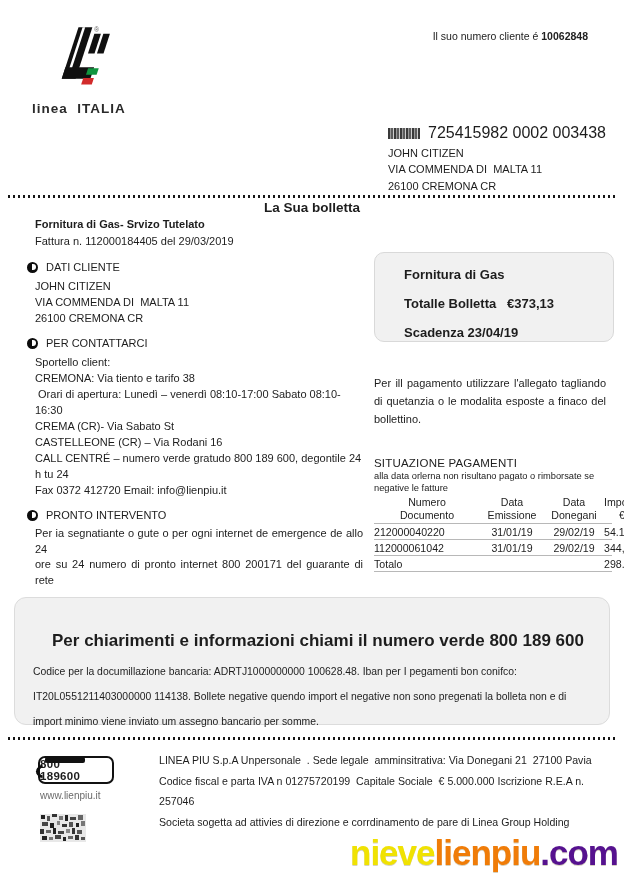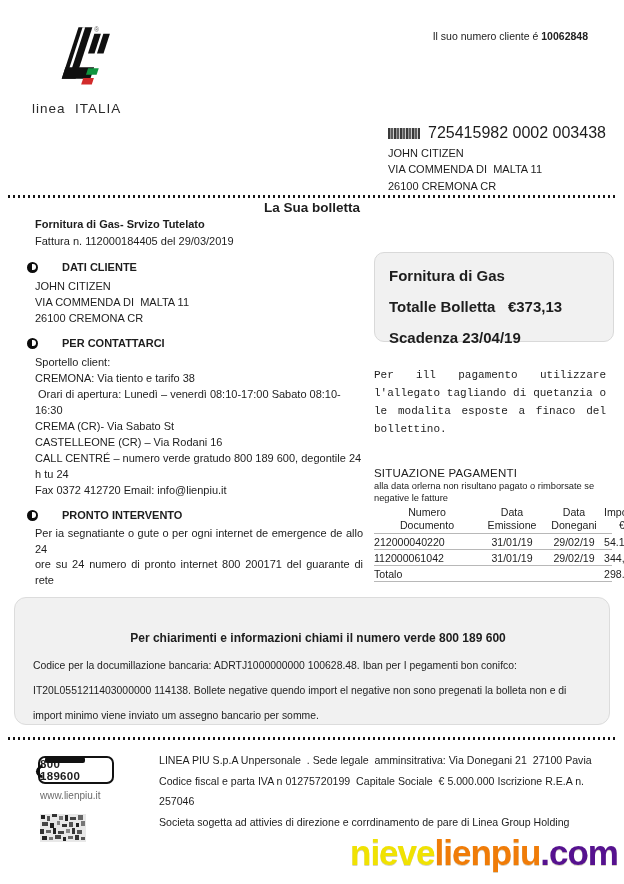--- a/index.html
+++ b/index.html
@@ -9,64 +9,64 @@
   .abs { position:absolute; }
   .pre { white-space:pre-wrap; }
   .bold { font-weight:bold; }
 
   
   .dotline { height:3px;
     background-image:repeating-linear-gradient(90deg,#161616 0 2px,transparent 2px 5px); }
 
   
   .logo-wrap { left:32px; top:24px; width:90px; }
-  .logo-text { font-size:13.5px; color:#2a2a2a; letter-spacing:1px; margin-top:1px; }
+  .logo-text { font-size:13.5px; color:#2a2a2a; letter-spacing:1px; margin-top:1px;font-weight:bold; }
 
   
   .client-line { top:30px; right:36px; font-size:10.5px; color:#222; }
 
   
   .addr { left:388px; top:125px; font-size:11px; line-height:16.5px; }
   .addr-code-row { display:flex; align-items:center; gap:8px; margin-bottom:3px; }
   .smudge { display:inline-block; width:32px; height:11px;
     background:repeating-linear-gradient(90deg,#3a3a3a 0 2px,#9a9a9a 2px 3px,#5c5c5c 3px 5px,#cfcfcf 5px 6px),
                repeating-linear-gradient(0deg,rgba(255,255,255,.35) 0 2px,transparent 2px 4px); }
   .addr-code { font-size:16px; }
 
   .title { top:200px; left:0; right:0; text-align:center; font-size:13.5px; font-weight:bold; }
 
   
   .leftcol { left:35px; top:216px; width:328px; font-size:11px; line-height:16px; }
-  .sec-head { display:flex; align-items:center; gap:24px; font-weight:bold; margin:9px 0 3px -8px; }
+  .sec-head { display:flex; align-items:center; gap:8px; font-weight:normal; margin:9px 0 3px -8px; }
   .sec-icon { width:11px; height:11px; border-radius:50%; background:#0c0c0c; position:relative; flex:0 0 auto; }
   .sec-icon::after { content:""; position:absolute; left:5px; top:2.5px; width:4px; height:6px;
     background:#fff; border-radius:0 4px 4px 0; }
   .supply-head { font-weight:bold; line-height:17px; }
   .supply-line { line-height:17px; }
   .just { text-align:justify; line-height:15.5px; }
 
   
   .rightcol { left:374px; top:252px; width:240px; font-size:11px; }
   .sumbox { border:1px solid #d9d9d9; background:#f1f1f1; border-radius:10px;
-    padding:14px 14px 12px 14px; height:90px; font-weight:bold; font-size:15px; }
+    padding:14px 14px 12px 29px; height:90px; font-weight:bold; font-size:13px; }
   .sumbox .row { margin-bottom:14px; }
-  .pay-note { margin-top:24px; line-height:18px; text-align:justify; width:232px;font-family:Liberation Mono, monospace; }
+  .pay-note { margin-top:32px; line-height:18px; text-align:justify; width:232px; }
   .sit-head { margin-top:29px; font-size:11.5px; letter-spacing:0.2px; color:#222; }
   .sit-sub { font-size:9.3px; line-height:11.5px; color:#222; margin-top:2px; width:230px; }
   .ptable { width:238px; font-size:10.6px; }
   .prow { display:grid; grid-template-columns:106px 64px 60px 1fr; border-bottom:1px solid #b8b8b8; }
   .prow > div { padding:1.5px 0; }
   .ph { text-align:center; line-height:13px; }
   .c-imp { text-align:right; }
   .c-date { text-align:center; }
 
   
   .infobox { left:14px; top:597px; width:596px; height:128px; background:#f1f1f1;
     border:1px solid #dcdcdc; border-radius:12px; }
-  .infobox-title { text-align:center; font-weight:bold; font-size:12px; margin-top:33px;padding-left:12px; }
+  .infobox-title { text-align:center; font-weight:bold; font-size:17px; margin-top:33px;padding-left:12px; }
   .infobox-body { font-size:10.4px; line-height:25px; margin:8px 18px 0 18px; text-align:left; }
 
   
   .footline { top:737px; left:8px; width:608px; }
   .badge { left:38px; top:756px; width:76px; height:28px; border:2px solid #111; border-radius:7px;
     display:flex; align-items:center; justify-content:flex-end; padding-right:12px; background:#fff; }
   .badge-bar { position:absolute; top:-1px; left:5px; width:40px; height:6px; background:#111; border-radius:2px; }
   .handset { position:absolute; left:-4px; top:7px; width:13px; height:13px; border:3.5px solid #0d0d0d;
     border-radius:50%; border-top-color:transparent; border-right-color:transparent;
     transform:rotate(45deg); background:transparent; }

